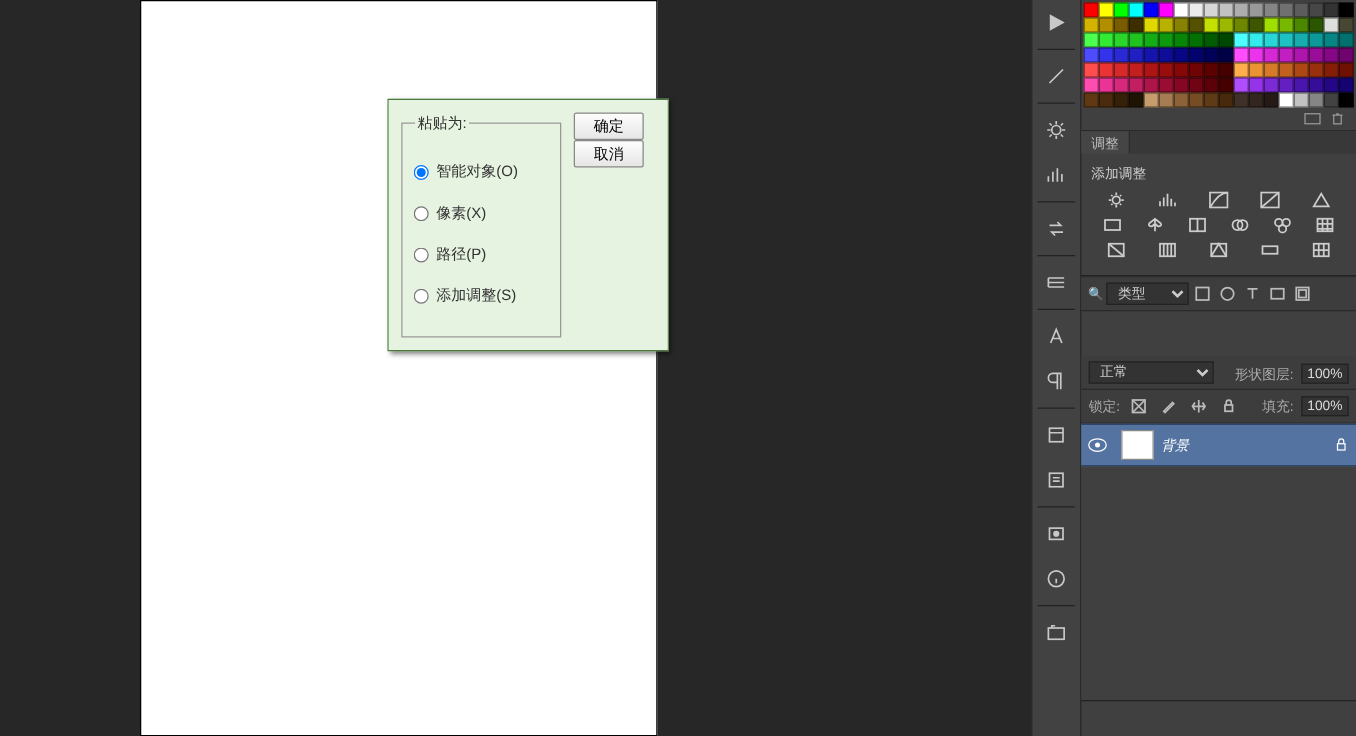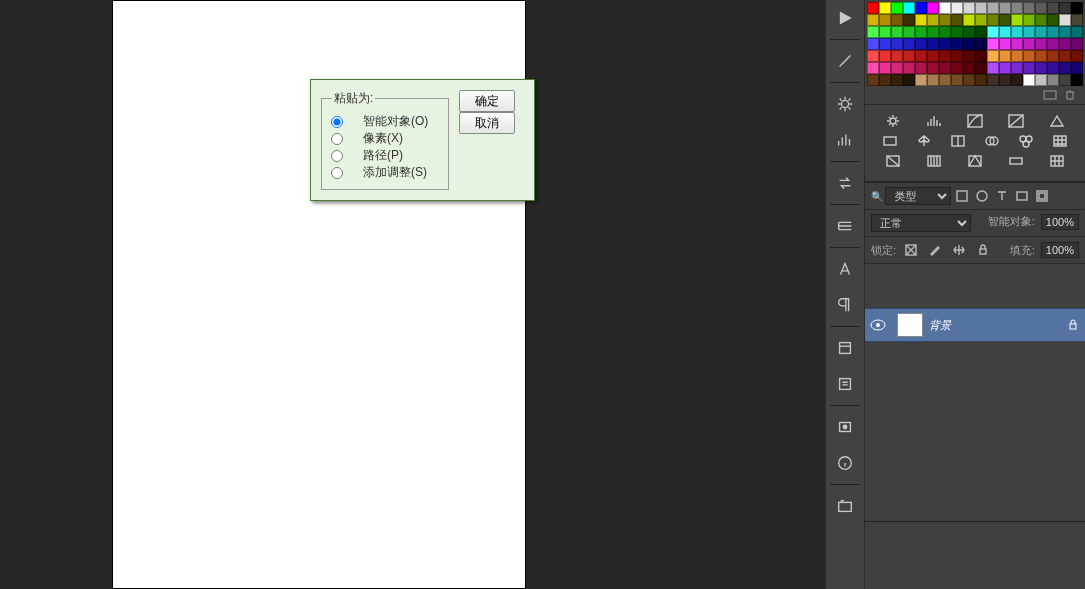--- a/index.html
+++ b/index.html
@@ -29,21 +29,21 @@
   border: 1px solid #8a1f1f; border-radius: 3px;
   display: flex; align-items: center; justify-content: center;
   color: #fff; font-size: 10px; font-weight: bold; cursor: pointer;
 }
 .dialog-body { padding: 10px; background: #e6f3e0; display: flex; gap: 10px; }
 .fieldset {
   border: 1px solid #999; padding: 6px 6px 8px;
   width: 128px;
 }
 .fieldset-legend { font-size: 12px; color: #333; padding: 0 2px; margin-left: 4px; }
-.radio-row { display: flex; align-items: center; gap: 20px; margin: 0 3px; }
+.radio-row { display: flex; align-items: center; gap: 6px; margin: 16px 3px; }
 .radio-row input { width: 12px; height: 12px; }
 .radio-row label { font-size: 12px; color: #333; }
 .dialog-btns { display: flex; flex-direction: column; gap: 0; }
 .dlg-btn {
   width: 56px; height: 22px; font-size: 12px;
   border: 1px solid #888; background: linear-gradient(#fdfdfd, #e6e6e6);
   cursor: pointer; border-radius: 2px;
 }
 
 
@@ -84,25 +84,25 @@
 .adj-icons span { width: 18px; height: 16px; display:flex;align-items:center;justify-content:center; color:#ccc; cursor:pointer; }
 .adj-icons svg { width:16px;height:14px;stroke:#ccc;fill:none;stroke-width:1.4; }
 
 
 .layerpanel { display: flex; flex-direction: column; height: 340px; }
 .lp-controls { padding: 4px 6px; display: flex; align-items: center; gap: 2px; background:#3d3d3d; border-bottom:1px solid #2a2a2a; }
 .lp-select { background: #333; color: #ccc; border: 1px solid #222; font-size: 11px; height: 18px; padding: 0 4px; }
 .lp-select.kind { width: 66px; }
 .lp-iconfilter { width:18px;height:18px;display:flex;align-items:center;justify-content:center;color:#bbb;cursor:pointer; }
 .lp-iconfilter svg{width:14px;height:14px;stroke:#bbb;fill:none;stroke-width:1.4;}
-.lp-row2 { padding: 4px 6px; display:flex; align-items:flex-start; gap:6px; background:#3d3d3d; border-bottom:1px solid #2a2a2a; }
+.lp-row2 { padding: 4px 6px; display:flex; align-items:flex-end; gap:6px; background:#3d3d3d; border-bottom:1px solid #2a2a2a;margin-top:36px; }
 .lp-lock { padding:4px 6px; display:flex; align-items:center; gap:6px; background:#3d3d3d; border-bottom:1px solid #2a2a2a; }
 .lp-small { font-size:11px; color:#aaa; }
 .lp-val { background:#333; color:#ddd; font-size:11px; padding:1px 4px; border:1px solid #222; }
-.layer-list { flex:1; background:#404040;margin-top:44px; }
+.layer-list { flex:1; background:#404040; }
 .layer-row {
   display:flex; align-items:center; height:34px; background:#5473a0; color:#fff;
   border-top:1px solid #2f4666; border-bottom:1px solid #2f4666;
 }
 .eye { width:26px; display:flex;align-items:center;justify-content:center; }
 .thumb { width:26px; height:24px; background:#fff; border:1px solid #888; margin:0 6px; }
 .layer-name { flex:1; font-size:11px; font-style: italic; }
 .lock-icon { width:24px; display:flex;align-items:center;justify-content:center; color:#fff; }
 </style>
 </head>
@@ -371,21 +371,25 @@
       <span class="mini"><svg width="14" height="10" viewBox="0 0 14 10">
             <rect x="1" y="1" width="12" height="8" stroke="#999" fill="none"></rect>
           </svg></span>
       <span class="mini"><svg width="14" height="10" viewBox="0 0 14 10">
             <path d="M3 2h8M4 2v7h6V2M6 1h2" stroke="#999" fill="none"></path>
           </svg></span>
     </div>
   </div>
 
   <div class="panel">
+    <div class="panel-tabs">
+      <div class="ptab">调整</div>
+    </div>
     <div class="panel-body">
+      <div class="adj-label">添加调整</div>
       <div class="adj-icons">
         <span>
             <svg viewBox="0 0 16 14">
               <circle cx="8" cy="7" r="3"></circle>
               <path d="M8 1v2M8 11v2M2 7h2M12 7h2M4 3l1 1M11 10l1 1M12 3l-1 1M5 10l-1 1"></path>
             </svg>
           </span>
         <span>
             <svg viewBox="0 0 16 14">
               <path d="M2 12v-4M5 12v-7M8 12v-10M11 12v-6M14 12v-3"></path>
@@ -513,21 +517,21 @@
             <rect x="4" y="4" width="6" height="6"></rect>
           </svg>
         </span>
     </div>
 
     <div class="lp-row2">
       <select class="lp-select" style="width:100px">
         <option>正常</option>
       </select>
       <span style="flex:1"></span>
-      <span class="lp-small">智能对象:</span>
+      <span class="lp-small">形状图层:</span>
       <span class="lp-val">100%</span>
     </div>
 
     <div class="lp-lock">
       <span class="lp-small">锁定:</span>
       <span class="lp-iconfilter">
           <svg viewBox="0 0 14 14">
             <rect x="2" y="2" width="10" height="10"></rect>
             <path d="M2 2l10 10M12 2L2 12"></path>
           </svg>

